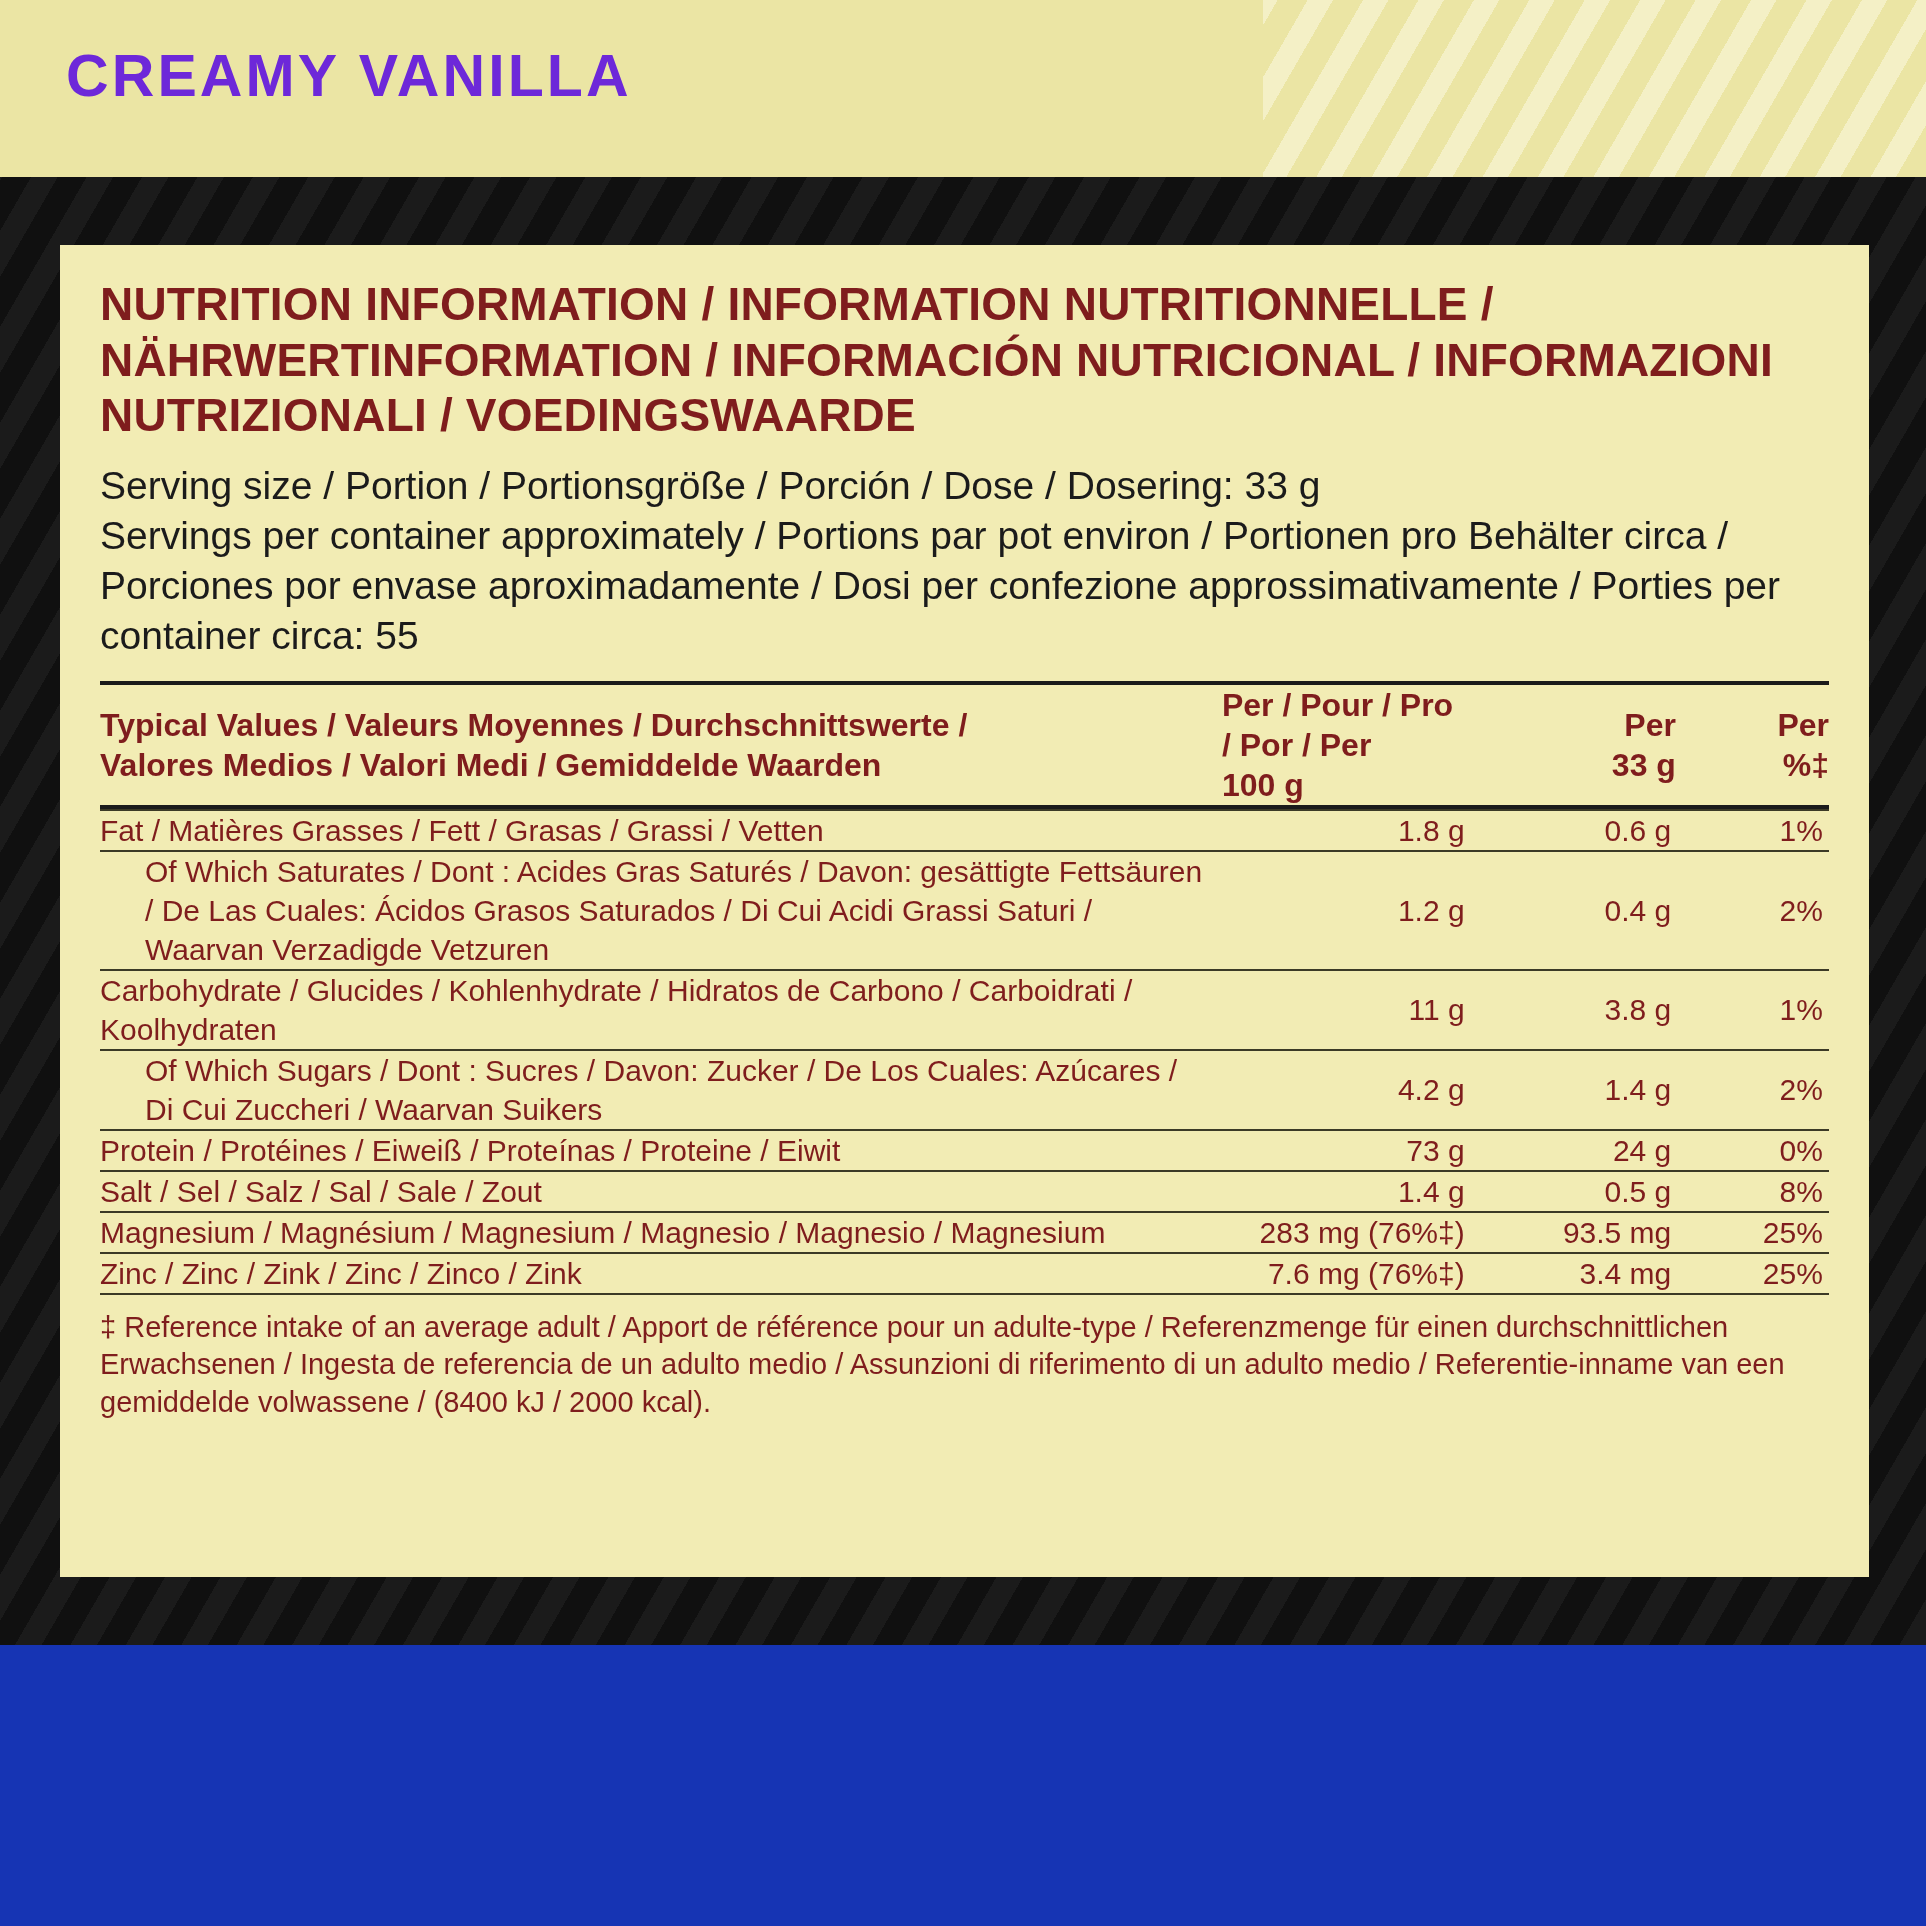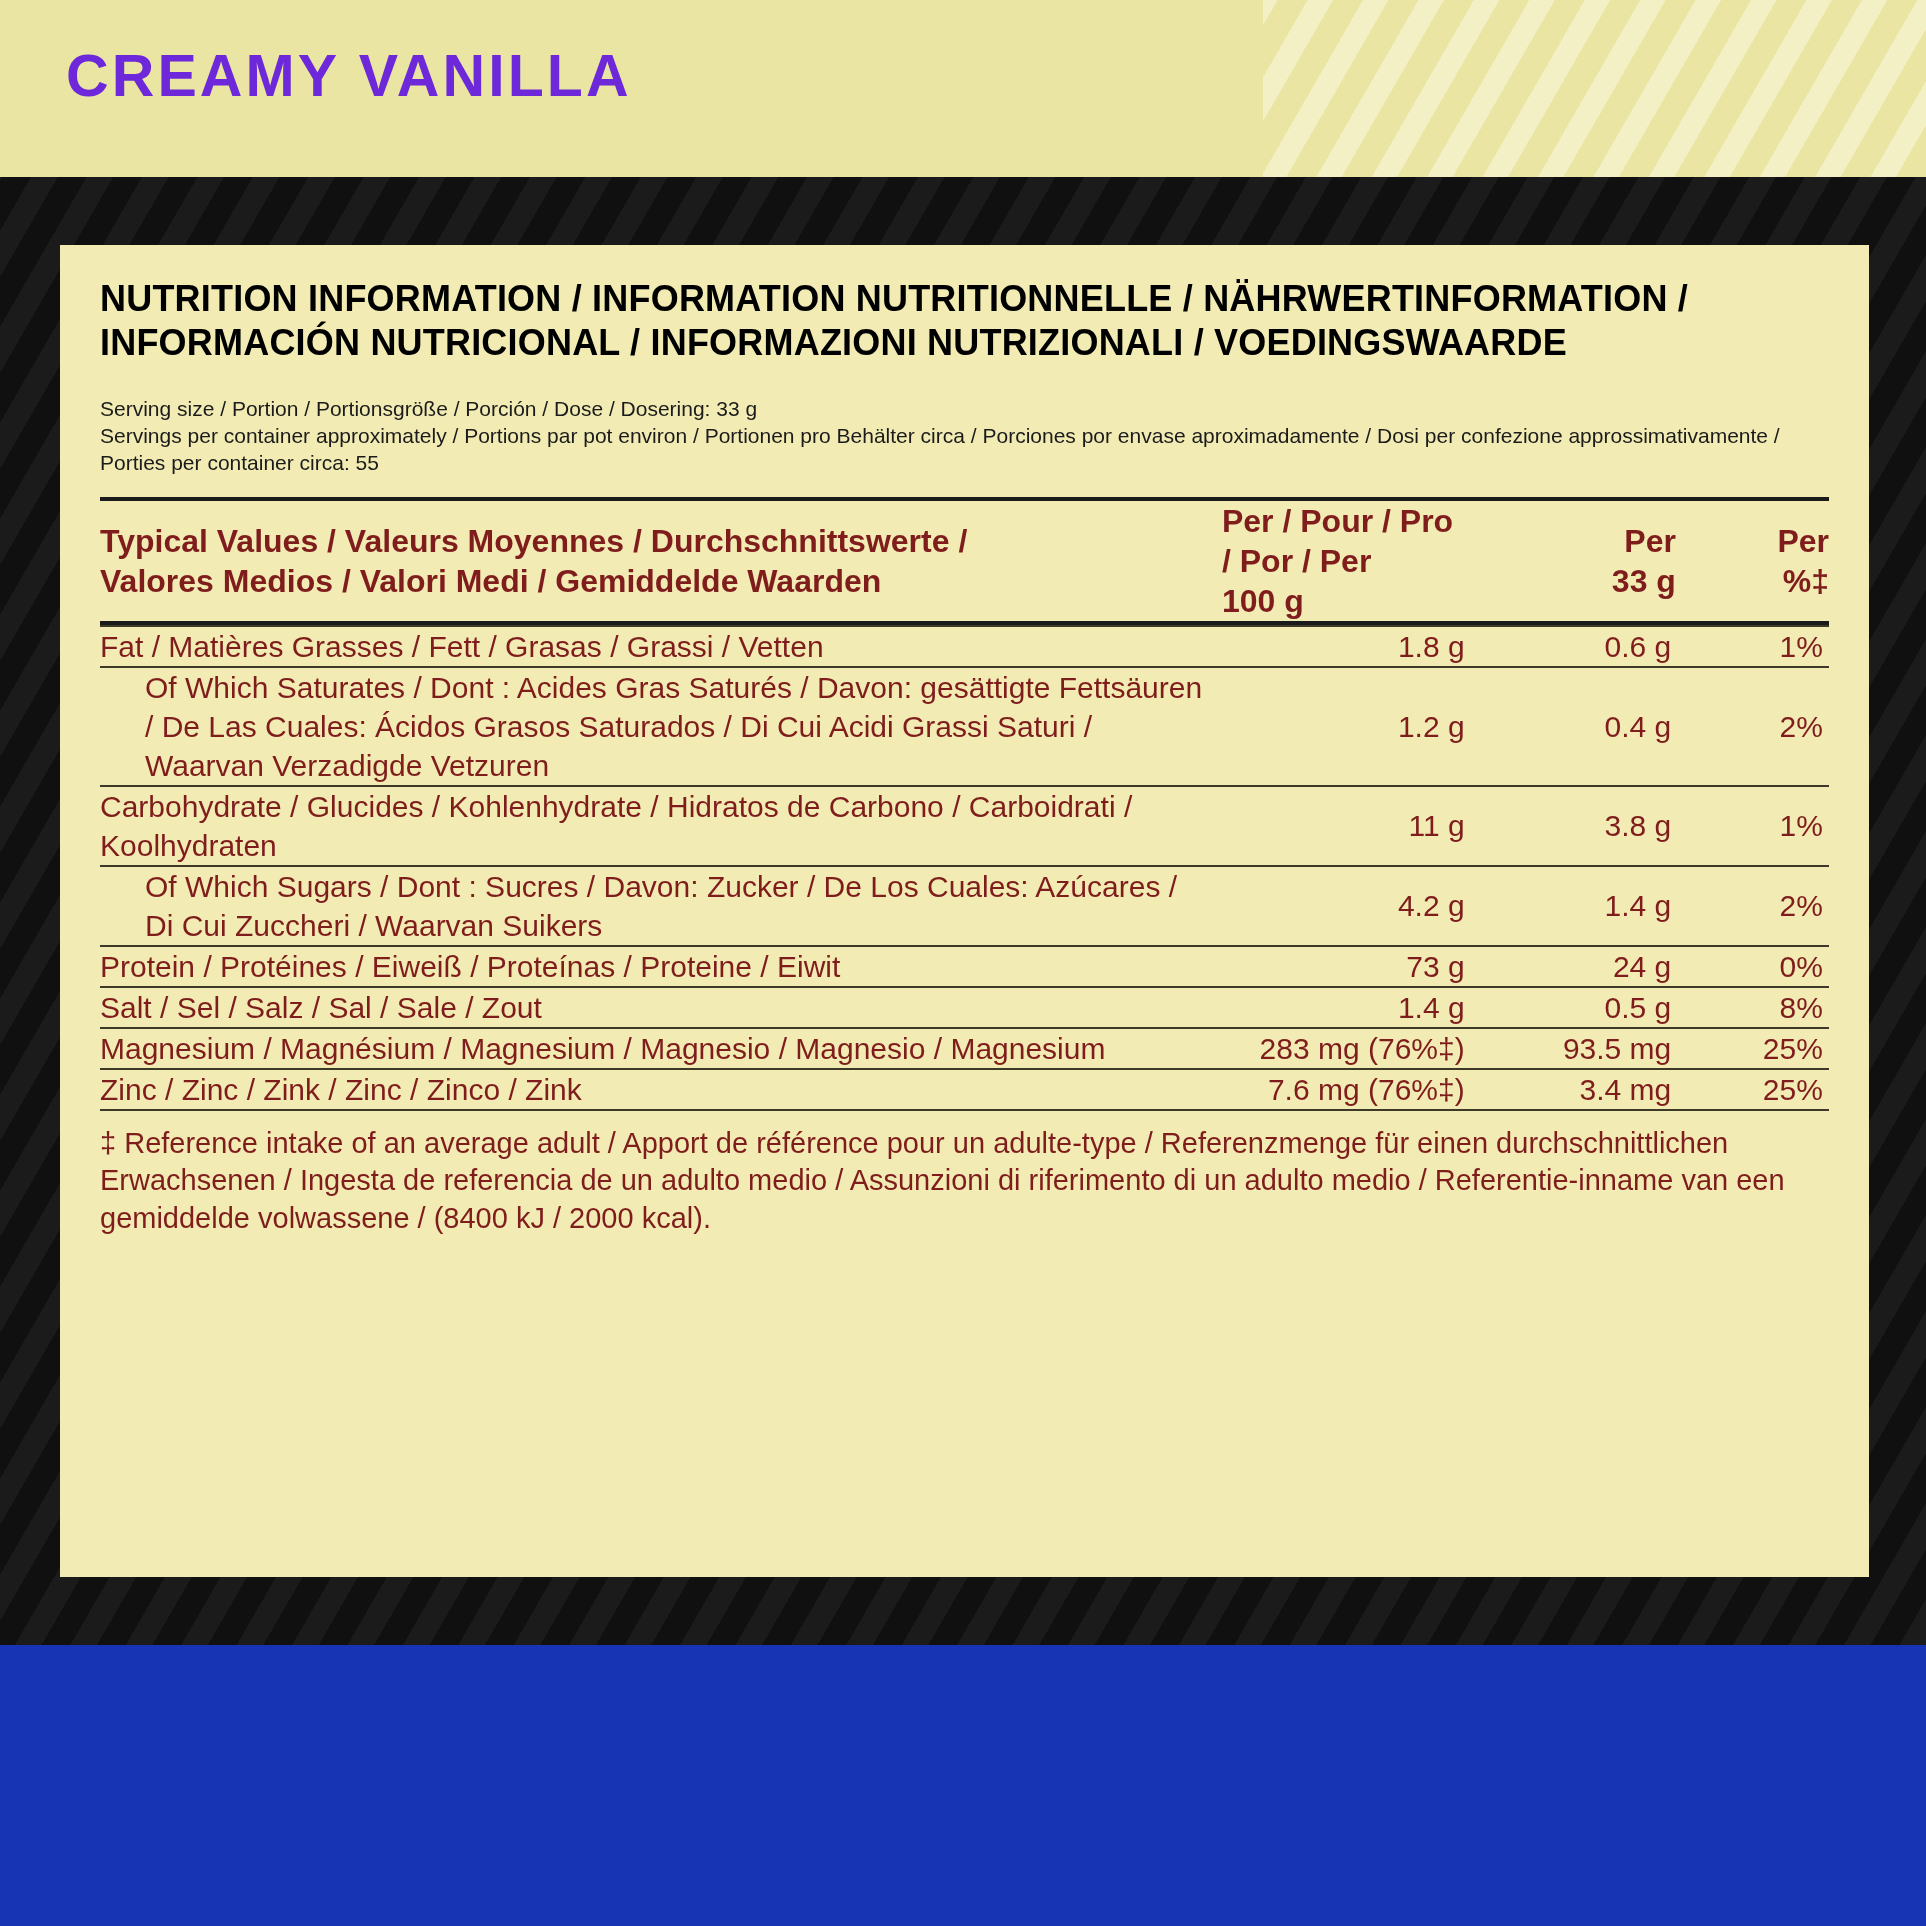--- a/index.html
+++ b/index.html
@@ -79,30 +79,30 @@
     width: 1809px;
     height: 1332px;
     background: #f2ecb4;
     padding: 0;
   }
   .panel-inner {
     padding: 32px 40px 31px 40px;
   }
 
   .heading {
-    font-size: 36px;
+    font-size: 46px;
     font-weight: bold;
     line-height: 1.21;
-    color: #000000;
+    color: #7f1d1d;
     letter-spacing: 0.2px;
   }
 
   .serving-block {
-    margin-top: 32px;
-    font-size: 21px;
+    margin-top: 17px;
+    font-size: 39px;
     line-height: 1.28;
     color: #1b1b1b;
   }
 
   table.nut {
     width: 100%;
     border-collapse: collapse;
     margin-top: 20px;
     color: #7f1d1d;
   }

